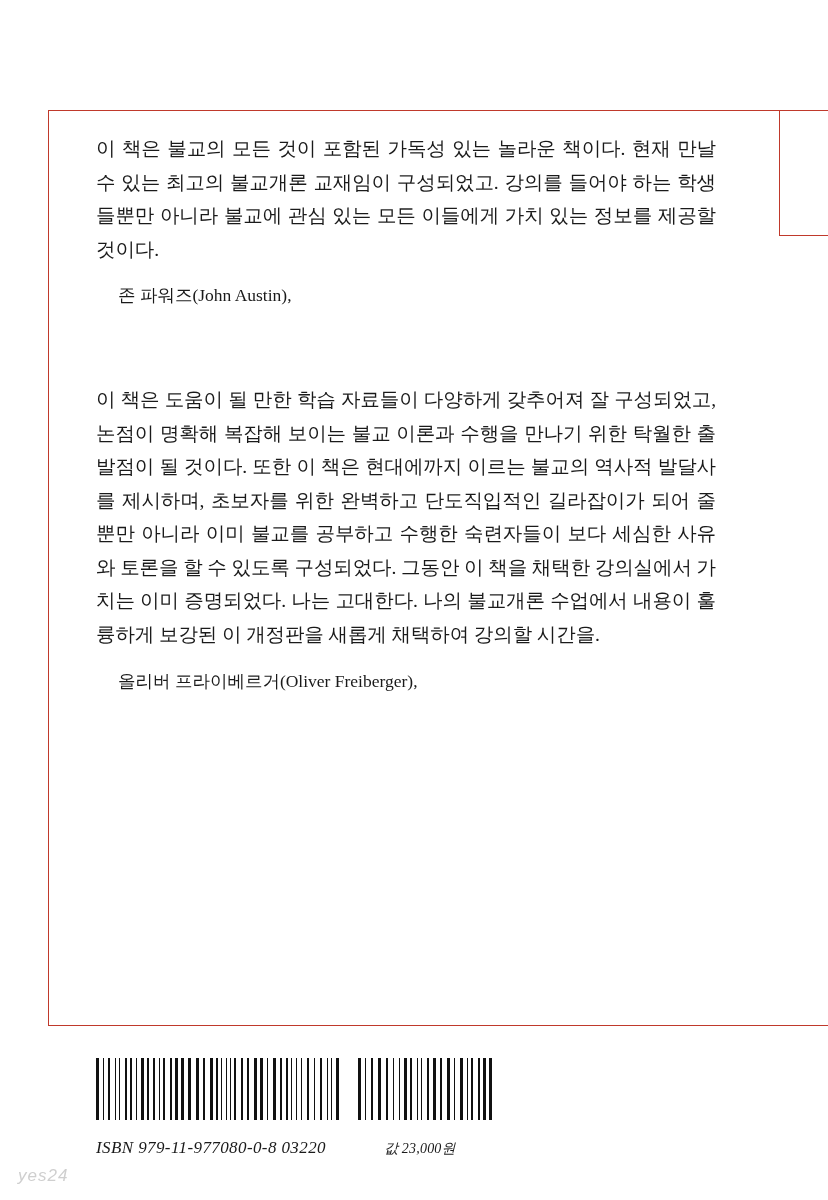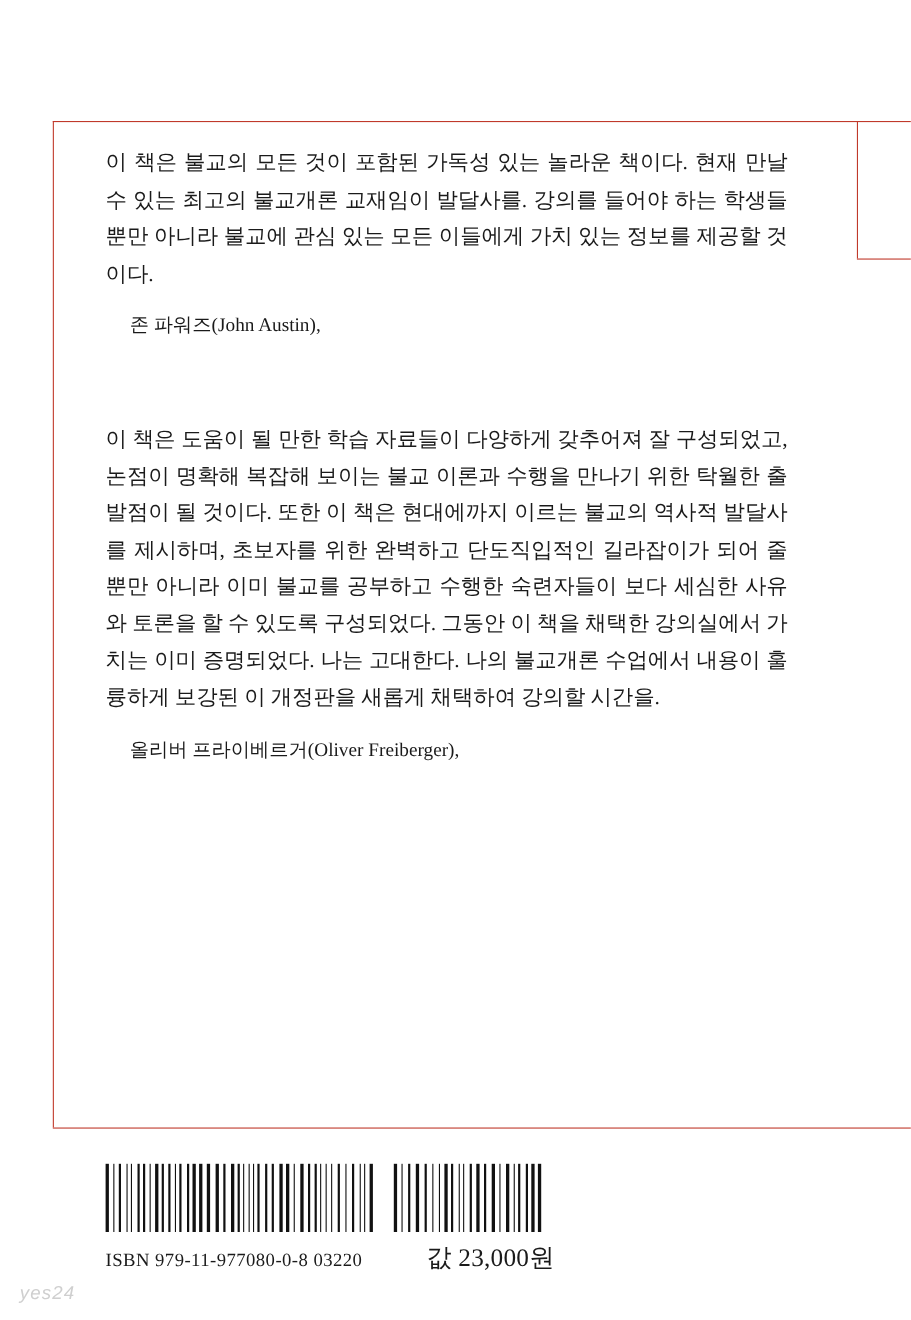--- a/index.html
+++ b/index.html
@@ -62,31 +62,32 @@
   }
   .barcode {
     display: flex;
     align-items: flex-end;
     height: 62px;
   }
   .barcode .bar { background: #111; margin-right: 1px; }
   .barcode .gap-sep { width: 14px; background: transparent; }
 
   .isbn-row {
-    margin-top: 8px;
+    margin-top: 18px;
     display: flex;
     align-items: baseline;
     font-family: "Liberation Serif", serif;
+    font-style: italic;
   }
   .isbn-text {
     font-size: 17px;
     letter-spacing: 0.4px;
   }
   .price-text {
-    font-size: 23px;
+    font-size: 14px;
     margin-left: 58px;
     letter-spacing: 0.2px;
   }
 
   .watermark {
     position: absolute;
     left: 18px;
     bottom: 14px;
     font-family: "Liberation Sans", sans-serif;
     font-size: 17px;
@@ -100,21 +101,21 @@
 
 <div class="frame-line" id="frame-top"></div>
 <div class="frame-line" id="frame-left"></div>
 <div class="frame-line" id="frame-bottom"></div>
 <div class="frame-line" id="frame-right"></div>
 <div class="frame-line" id="frame-tab"></div>
 
 <div class="content">
 
   <div>
-    <p class="para">이 책은 불교의 모든 것이 포함된 가독성 있는 놀라운 책이다. 현재 만날 수 있는 최고의 불교개론 교재임이 발달사를. 강의를 들어야 하는 학생들뿐만 아니라 불교에 관심 있는 모든 이들에게 가치 있는 정보를 제공할 것이다.</p>
+    <p class="para">이 책은 불교의 모든 것이 포함된 가독성 있는 놀라운 책이다. 현재 만날 수 있는 최고의 불교개론 교재임이 구성되었고. 강의를 들어야 하는 학생들뿐만 아니라 불교에 관심 있는 모든 이들에게 가치 있는 정보를 제공할 것이다.</p>
     <div class="attrib">
       <div class="line1">존 파워즈(John Austin),</div>
     </div>
   </div>
 
   <div class="block-gap"></div>
 
   <div>
     <p class="para">이 책은 도움이 될 만한 학습 자료들이 다양하게 갖추어져 잘 구성되었고, 논점이 명확해 복잡해 보이는 불교 이론과 수행을 만나기 위한 탁월한 출발점이 될 것이다. 또한 이 책은 현대에까지 이르는 불교의 역사적 발달사를 제시하며, 초보자를 위한 완벽하고 단도직입적인 길라잡이가 되어 줄 뿐만 아니라 이미 불교를 공부하고 수행한 숙련자들이 보다 세심한 사유와 토론을 할 수 있도록 구성되었다. 그동안 이 책을 채택한 강의실에서 가치는 이미 증명되었다. 나는 고대한다. 나의 불교개론 수업에서 내용이 훌륭하게 보강된 이 개정판을 새롭게 채택하여 강의할 시간을.</p>
     <div class="attrib">

